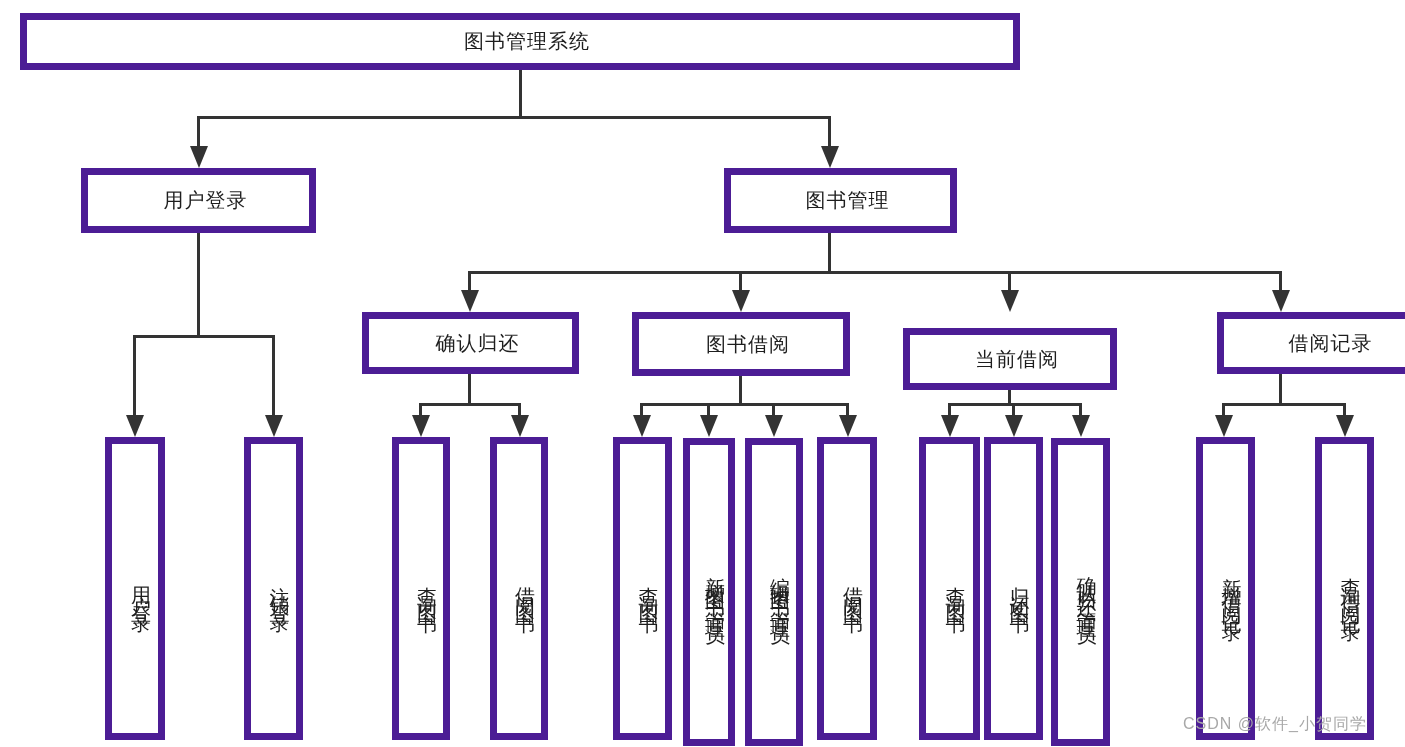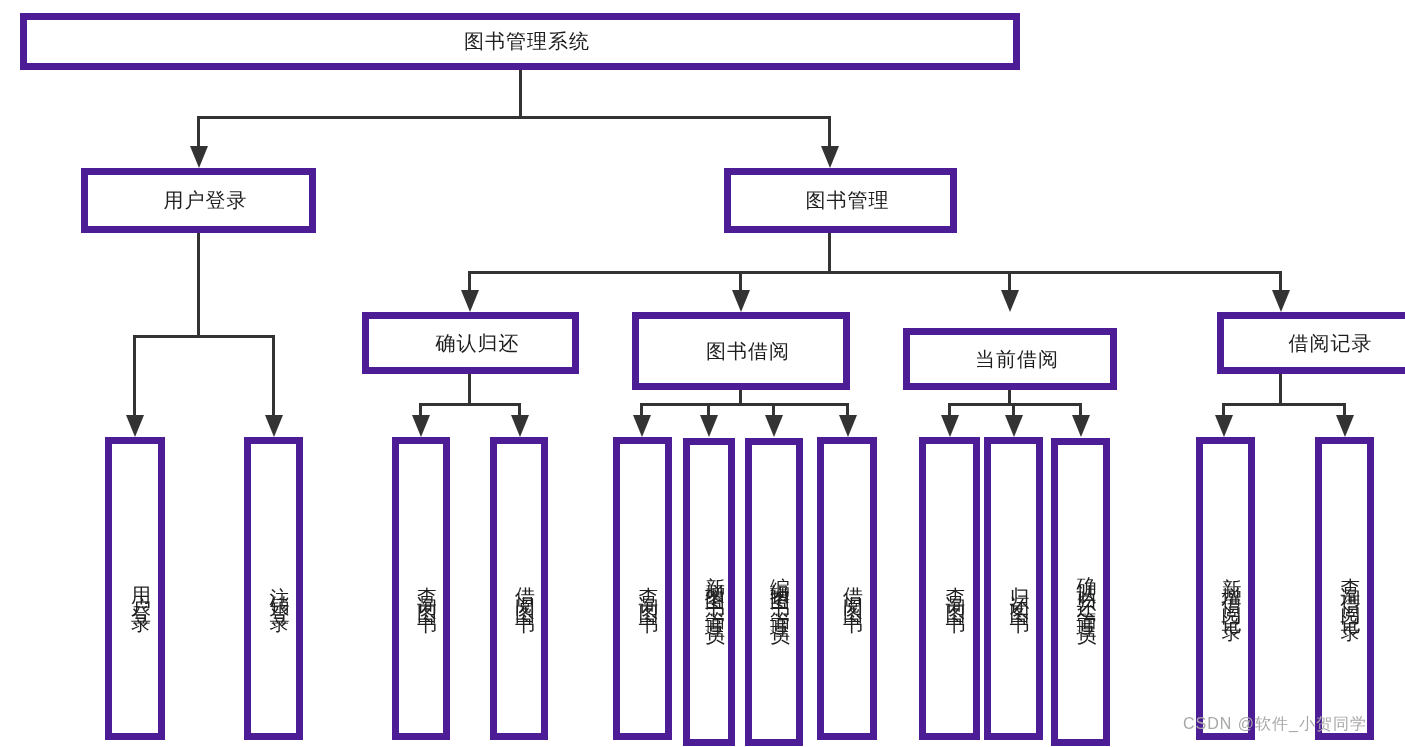--- a/index.html
+++ b/index.html
@@ -124,21 +124,21 @@
   </div>
 
   <div class="box" style="left:712px;top:168px;width:233px;height:65px;margin-left:12px;">
     <span>图书管理</span>
   </div>
 
   <div class="box" style="left:362px;top:312px;width:217px;height:62px;">
     <span>确认归还</span>
   </div>
 
-  <div class="box" style="left:632px;top:312px;width:218px;height:78px;">
+  <div class="box" style="left:632px;top:312px;width:218px;height:64px;">
     <span>图书借阅</span>
   </div>
 
   <div class="box" style="left:903px;top:328px;width:214px;height:62px;">
     <span>当前借阅</span>
   </div>
 
   <div class="box" style="left:1174px;top:312px;width:213px;height:62px;margin-left:43px;">
     <span>借阅记录</span>
   </div>

